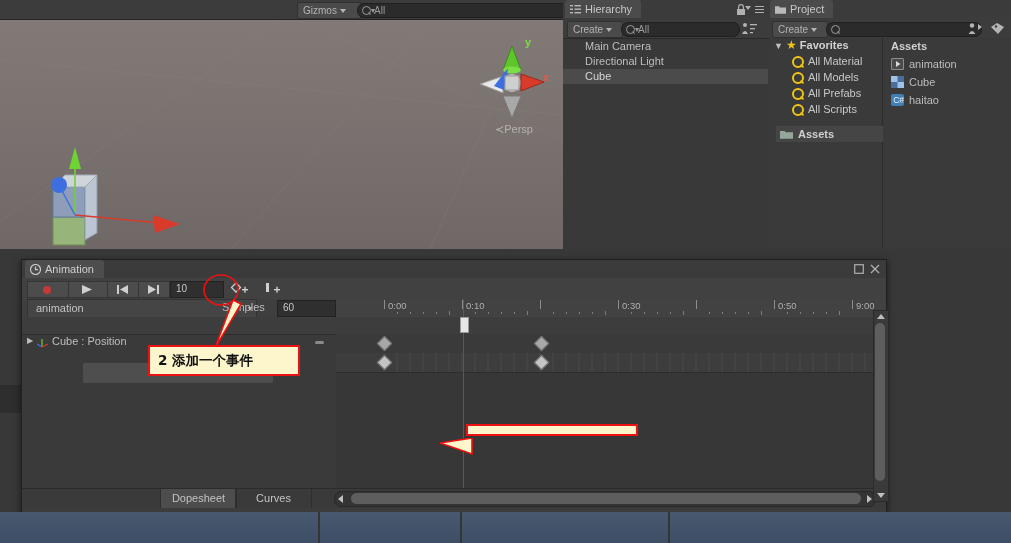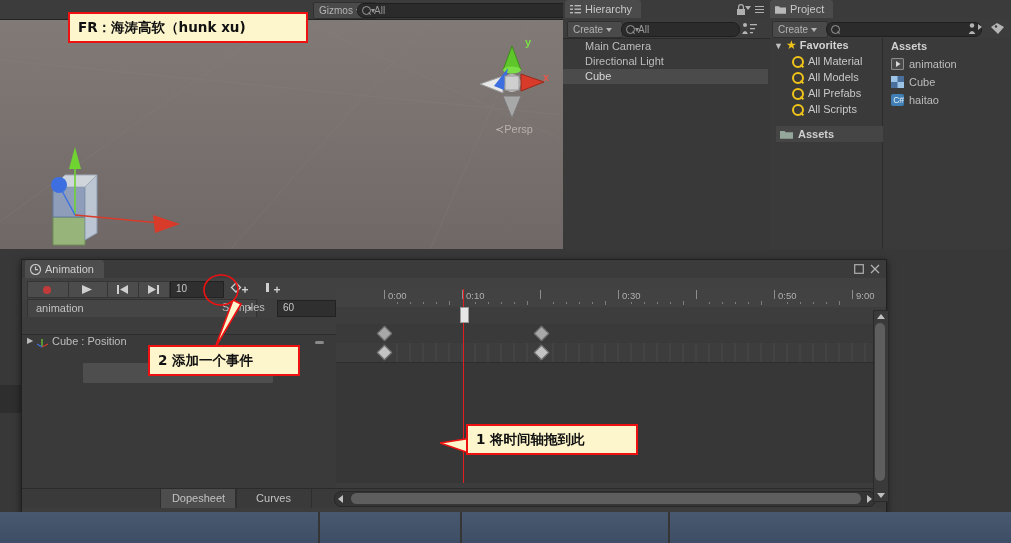--- a/index.html
+++ b/index.html
@@ -84,21 +84,21 @@
             color:#cfcfcf;font-size:11px;line-height:18px;padding:0 10px 0 20px;
             border-top-left-radius:3px;border-top-right-radius:3px;}
   .anim-toolbar{position:absolute;left:0;top:18px;width:100%;height:21px;
                 background:#414141;border-bottom:1px solid #2b2b2b;}
   .tbtn{position:absolute;top:3px;height:15px;background:#4c4c4c;
         border:1px solid #353535;}
   .anim-row2{position:absolute;left:0;top:39px;width:100%;height:18px;
              background:#3f3f3f;border-bottom:1px solid #2b2b2b;}
   .leftcol{position:absolute;left:0;top:57px;width:314px;height:176px;
            background:#3a3a3a;}
-  .timeline{position:absolute;left:314px;top:29px;width:550px;height:194px;
+  .timeline{position:absolute;left:314px;top:39px;width:550px;height:194px;
             background:#373737;}
   .ruler{position:absolute;left:0;top:0;width:100%;height:18px;
          background:#424242;border-bottom:1px solid #2b2b2b;}
   .tick-lbl{position:absolute;top:1px;color:#b0b0b0;font-size:9.5px;}
   .tick{position:absolute;background:#8d8d8d;width:1px;}
   .evtrack{position:absolute;left:0;top:18px;width:100%;height:17px;
            background:#3d3d3d;border-bottom:1px solid #2d2d2d;}
   .keyrow{position:absolute;left:0;width:100%;}
   .kdiamond{position:absolute;width:9px;height:9px;background:#a8a8a8;
             transform:rotate(45deg);border:1px solid #6d6d6d;}
@@ -165,21 +165,21 @@
         <polygon points="36,30 22,48 32,52" fill="#3d6fe0"></polygon>
         <rect x="33" y="38" width="14" height="14" fill="#cfcfcf" stroke="#9a9a9a"></rect>
       </svg>
       <span class="abs nosel" style="left:525px;top:36px;color:#7ade44;font-size:11px;font-weight:bold;">y</span>
       <span class="abs nosel" style="left:543px;top:71px;color:#e8584a;font-size:11px;font-weight:bold;">x</span>
       <span class="persp-label nosel" style="left:495px;top:123px;">
         <span style="font-size:11px;">≺</span><span>Persp</span>
       </span>
 
       <div class="scene-toolbar">
-        <div class="tb-btn" style="left:297px;width:52px;margin-left:16px;">
+        <div class="tb-btn" style="left:297px;width:52px;">
           <span>Gizmos</span><i class="caret"></i>
         </div>
         <div class="tb-search" style="left:357px;width:190px;">
           <span class="searchglass" style="left:4px;top:2px;"></span>
           <span style="position:absolute;left:13px;top:0;font-size:8px;color:#9a9a9a;">▾</span>
           <span>All</span>
         </div>
       </div>
     </div>
 
@@ -538,37 +538,35 @@
       </div>
     </div>
 
     <div class="sbv" style="left:873px;top:310px;width:14px;height:190px;">
       <div style="position:absolute;left:3px;top:3px;width:0;height:0;border-left:4px solid transparent;border-right:4px solid transparent;border-bottom:5px solid #c0c0c0;"></div>
       <div class="sbthumb" style="left:1px;top:12px;width:10px;height:158px;"></div>
       <div style="position:absolute;left:3px;bottom:3px;width:0;height:0;border-left:4px solid transparent;border-right:4px solid transparent;border-top:5px solid #c0c0c0;"></div>
     </div>
   </div>
 
-  <div class="callout nosel" style="left:68px;top:12px;width:220px;">FR：海涛高软（hunk xu)</div>
 
   <svg class="abs" style="left:200px;top:272px;" width="46" height="42">
     <ellipse cx="21" cy="18" rx="17" ry="15" fill="none" stroke="#ee1111" stroke-width="1.6"></ellipse>
   </svg>
 
   <svg class="abs" style="left:215px;top:300px;" width="70" height="50">
     <polygon points="0,48 18,0 26,4" fill="#fdf5cc" stroke="#ee1111" stroke-width="1.6"></polygon>
   </svg>
 
   <div class="callout nosel" style="left:148px;top:345px;width:132px;">2 添加一个事件</div>
 
   <svg class="abs" style="left:440px;top:438px;" width="34" height="24">
     <polygon points="0,5 32,0 32,16" fill="#fdf5cc" stroke="#ee1111" stroke-width="1.6"></polygon>
   </svg>
   <div class="callout nosel" style="left:466px;top:424px;width:152px;">
-    <div>1 将时间轴拖到此</div>
   </div>
 
   <div class="watermark nosel" style="left:680px;top:512px;">http://blog.csdn.net/qq_15267341</div>
 
   <div class="abs" style="left:0;top:512px;width:1011px;height:31px;
        background:linear-gradient(180deg,#5a7fb0 0%,#42659a 100%);"></div>
   <div class="abs" style="left:460px;top:512px;width:2px;height:31px;background:#2f2f2f;"></div>
   <div class="abs" style="left:318px;top:512px;width:2px;height:31px;background:#2f2f2f;"></div>
   <div class="abs" style="left:668px;top:512px;width:2px;height:31px;background:#2f2f2f;"></div>
   <div class="abs" style="left:0;top:512px;width:1011px;height:31px;background:#3a3a3a;opacity:.55;"></div>

